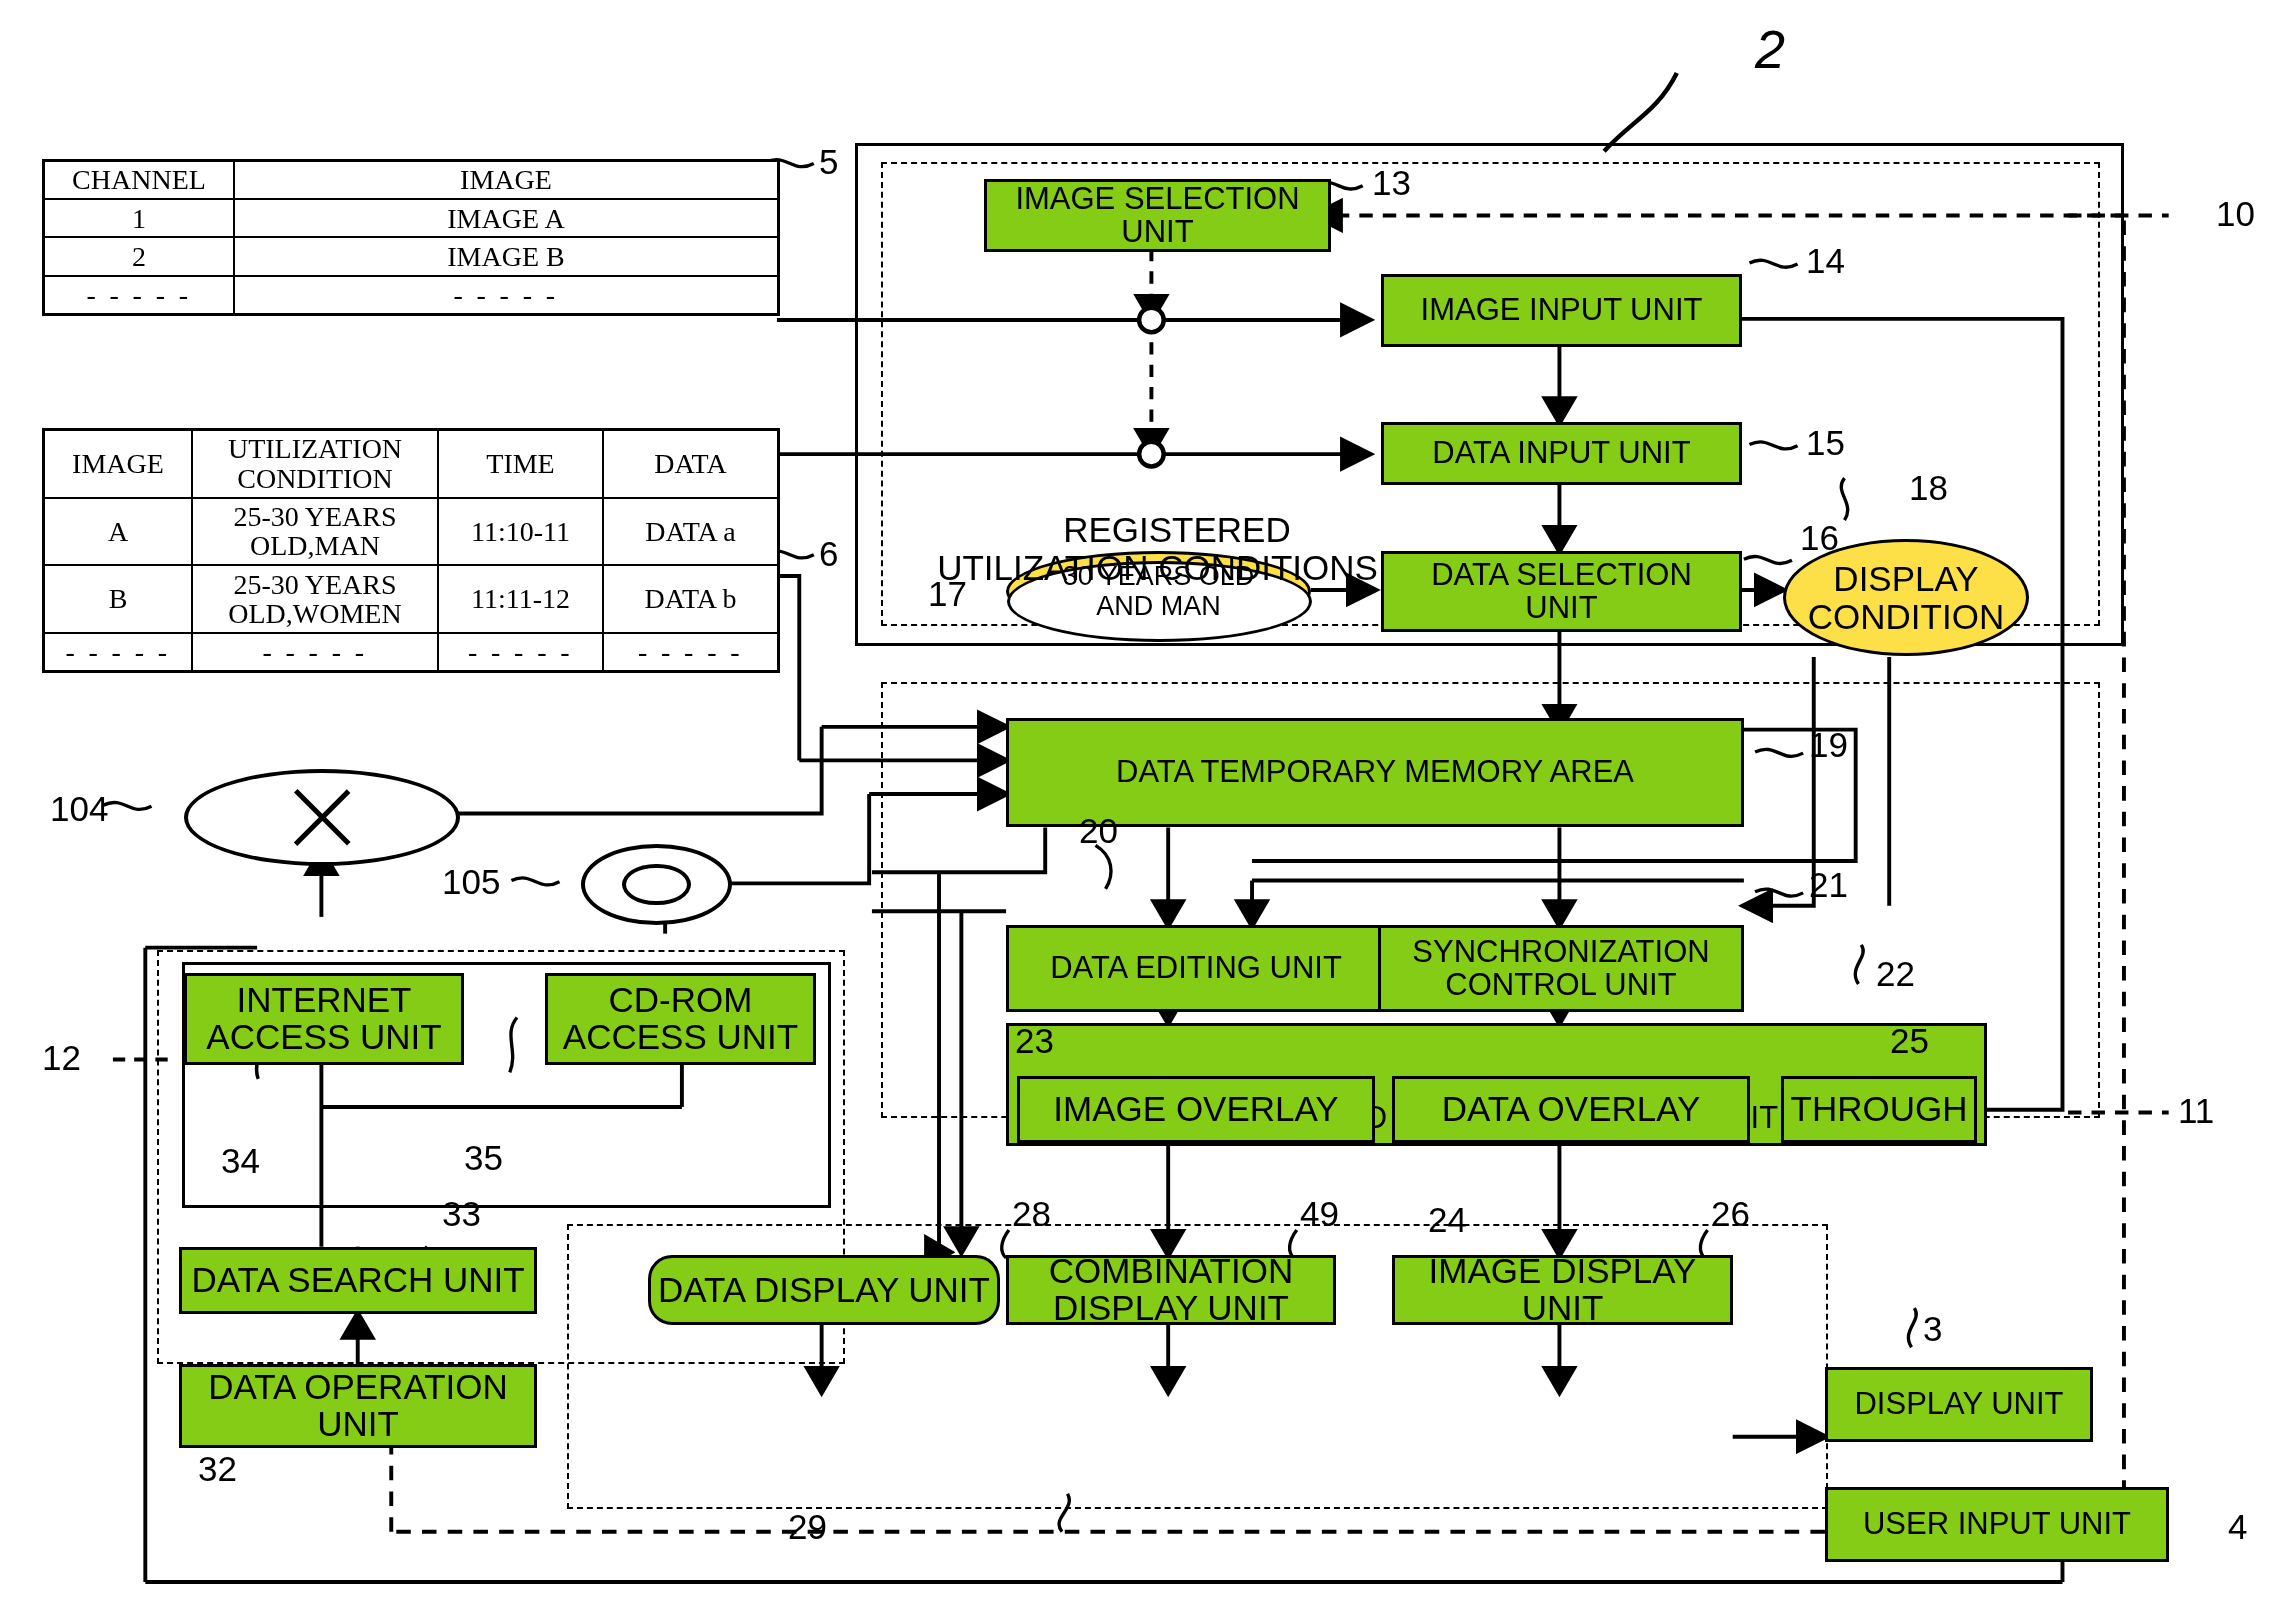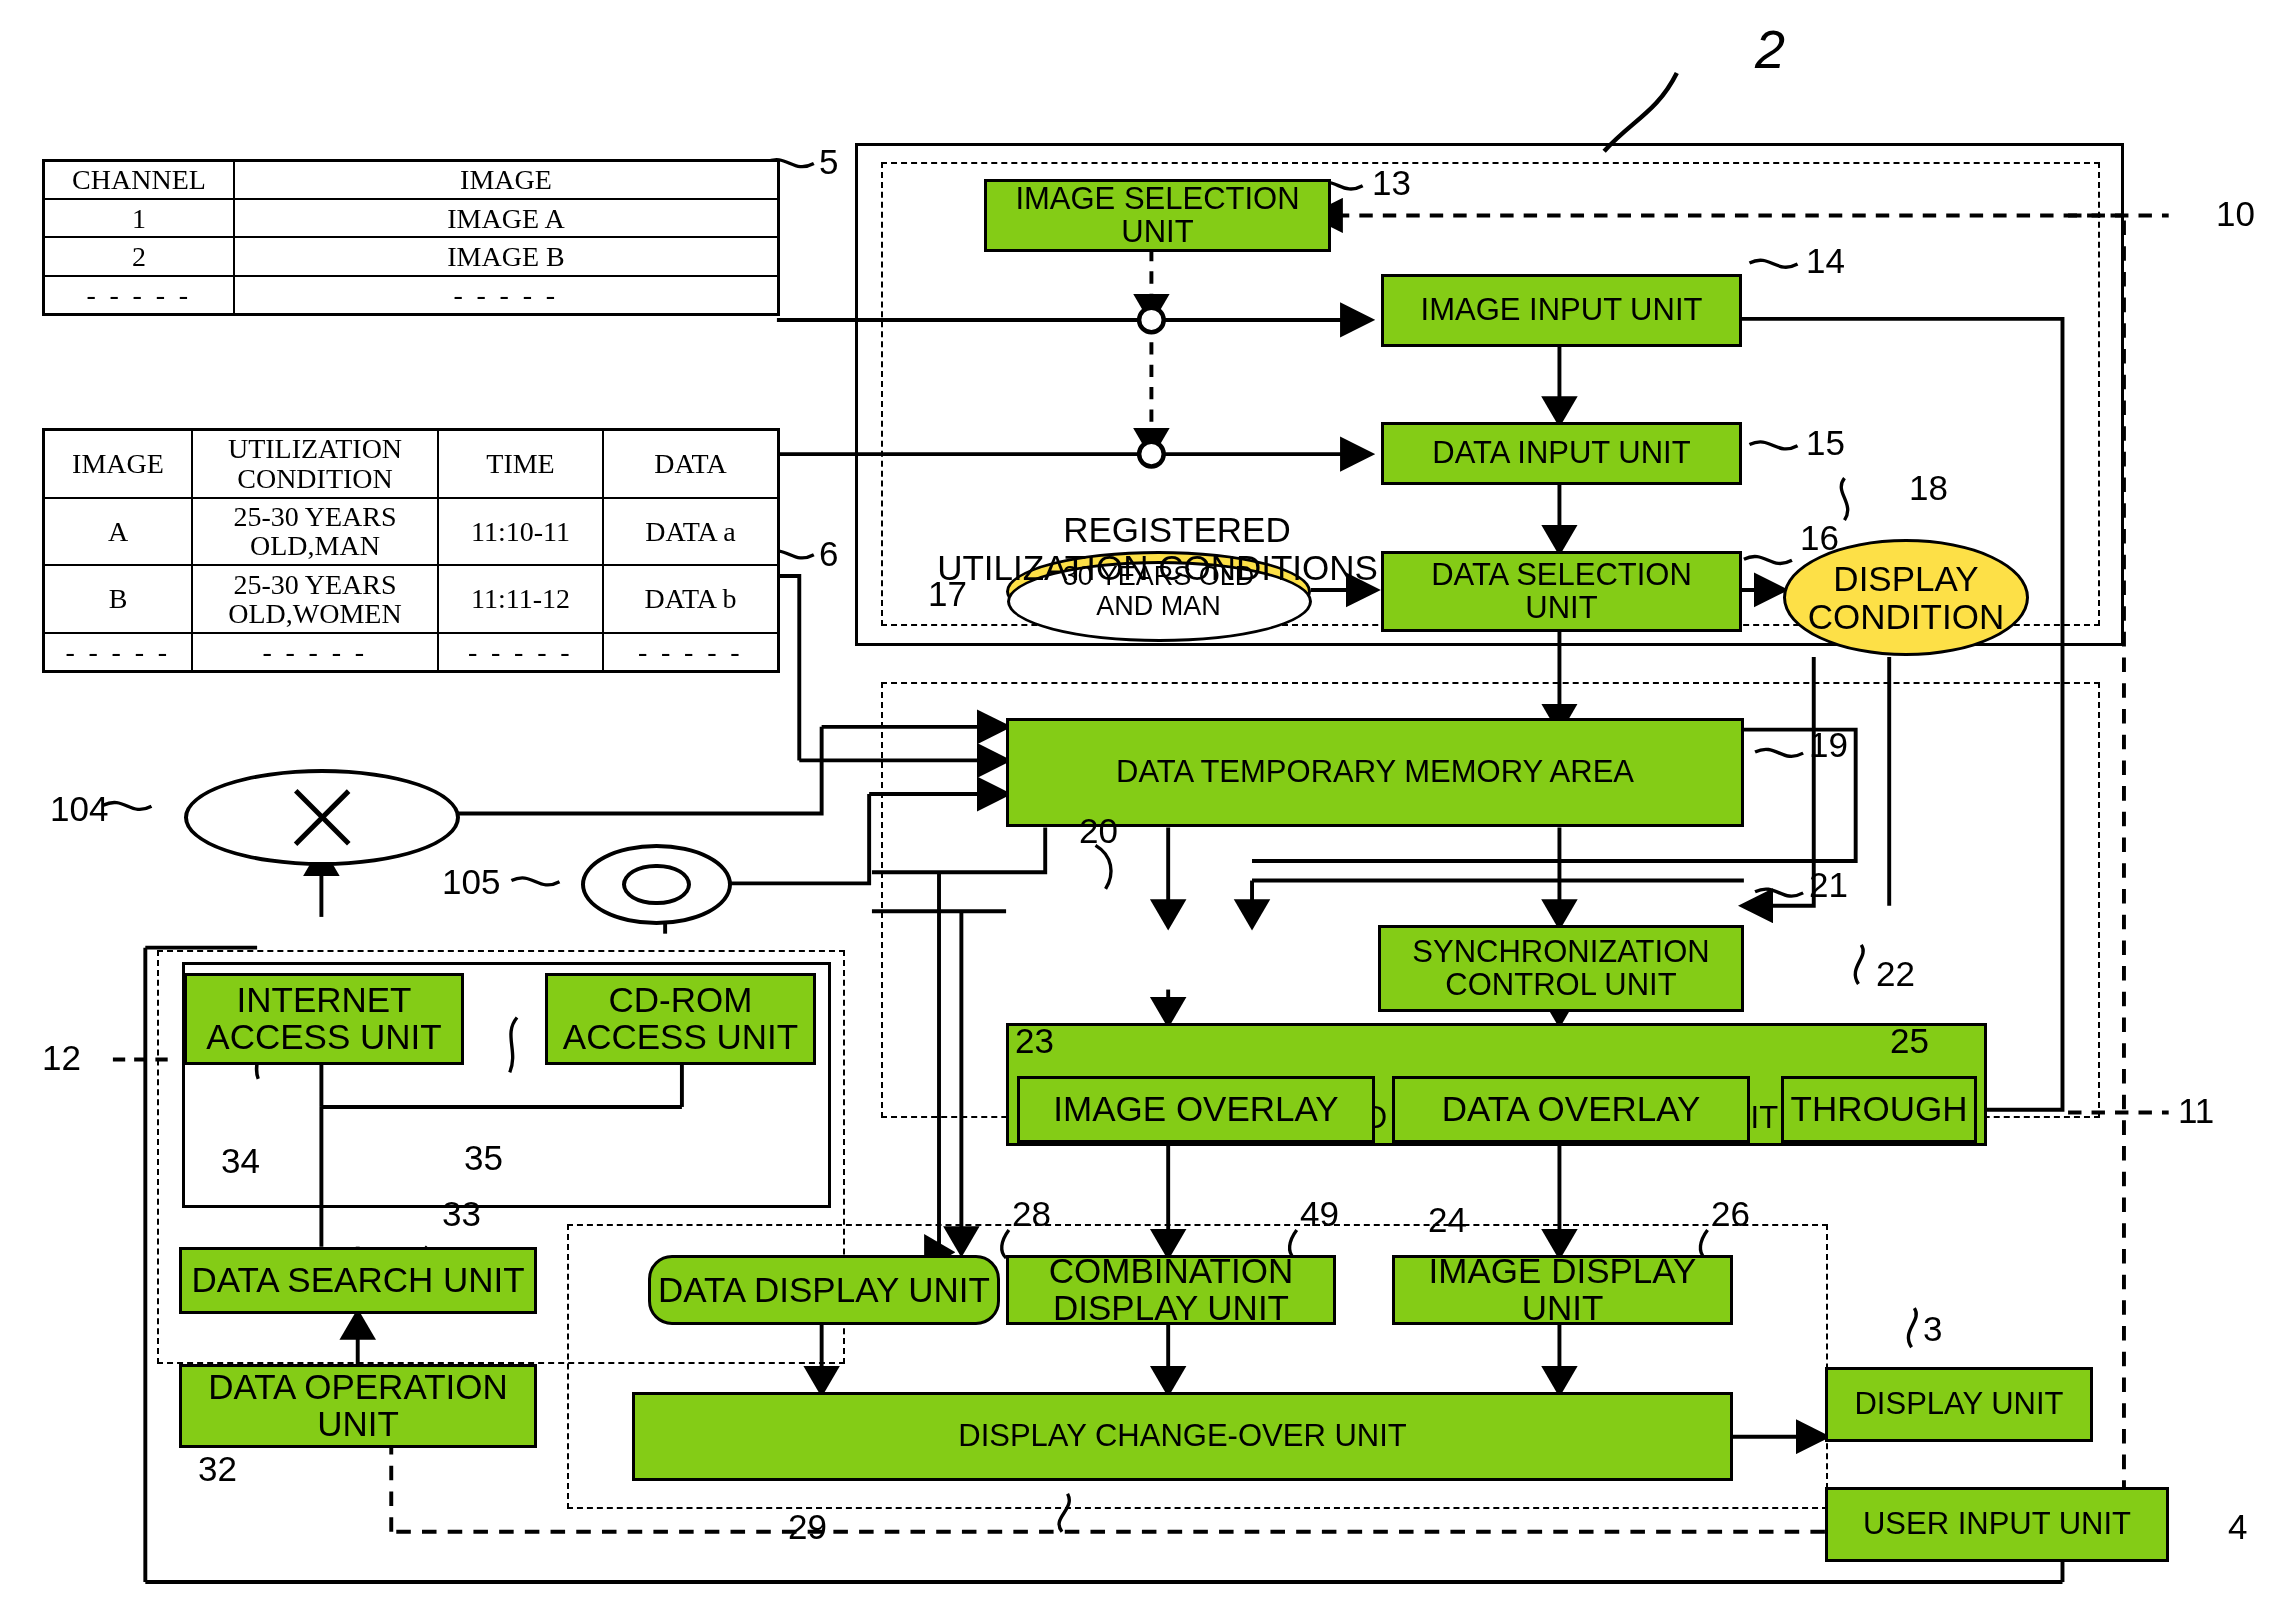--- a/index.html
+++ b/index.html
@@ -398,20 +398,23 @@
     <span style="white-space:pre-line;">DISPLAY
 CONDITION</span>
   </div>
   <div class="ref" style="left:1909px;top:470px;">18</div>
 
   <div class="box f56" style="left:1006px;top:718px;width:738px;height:109px;">
     <span>DATA TEMPORARY MEMORY AREA</span>
   </div>
   <div class="ref" style="left:1809px;top:727px;">19</div>
 
+  <div class="box f56" style="left:1006px;top:925px;width:380px;height:87px;">
+    <span>DATA EDITING UNIT</span>
+  </div>
   <div class="ref" style="left:1079px;top:813px;">20</div>
 
   <div class="box f56" style="left:1378px;top:925px;width:366px;height:87px;">
     <span style="white-space:pre-line;">SYNCHRONIZATION
 CONTROL UNIT</span>
   </div>
   <div class="ref" style="left:1809px;top:867px;">21</div>
 
   <div class="box" style="left:1006px;top:1023px;width:981px;height:123px;display:block;padding:0;">
     <div class="plainlabel f56" style="left:0;top:6.7px;width:100%;">
@@ -445,23 +448,20 @@
 DISPLAY UNIT</span>
   </div>
   <div class="ref" style="left:1300px;top:1196px;">49</div>
 
   <div class="box f52" style="left:1392px;top:1255px;width:341px;height:70px;">
     <span style="white-space:pre-line;">IMAGE DISPLAY
 UNIT</span>
   </div>
   <div class="ref" style="left:1711px;top:1196px;">26</div>
 
-  <div class="box f56" style="left:632px;top:1392px;width:1101px;height:89px;">
-    <span>DISPLAY CHANGE-OVER UNIT</span>
-  </div>
   <div class="ref" style="left:788px;top:1509px;">29</div>
 
   <div class="box f52" style="left:184px;top:973px;width:280px;height:92px;">
     <span style="white-space:pre-line;">INTERNET
 ACCESS UNIT</span>
   </div>
   <div class="ref" style="left:221px;top:1143px;">34</div>
 
   <div class="box f52" style="left:545px;top:973px;width:271px;height:92px;">
     <span style="white-space:pre-line;">CD-ROM

